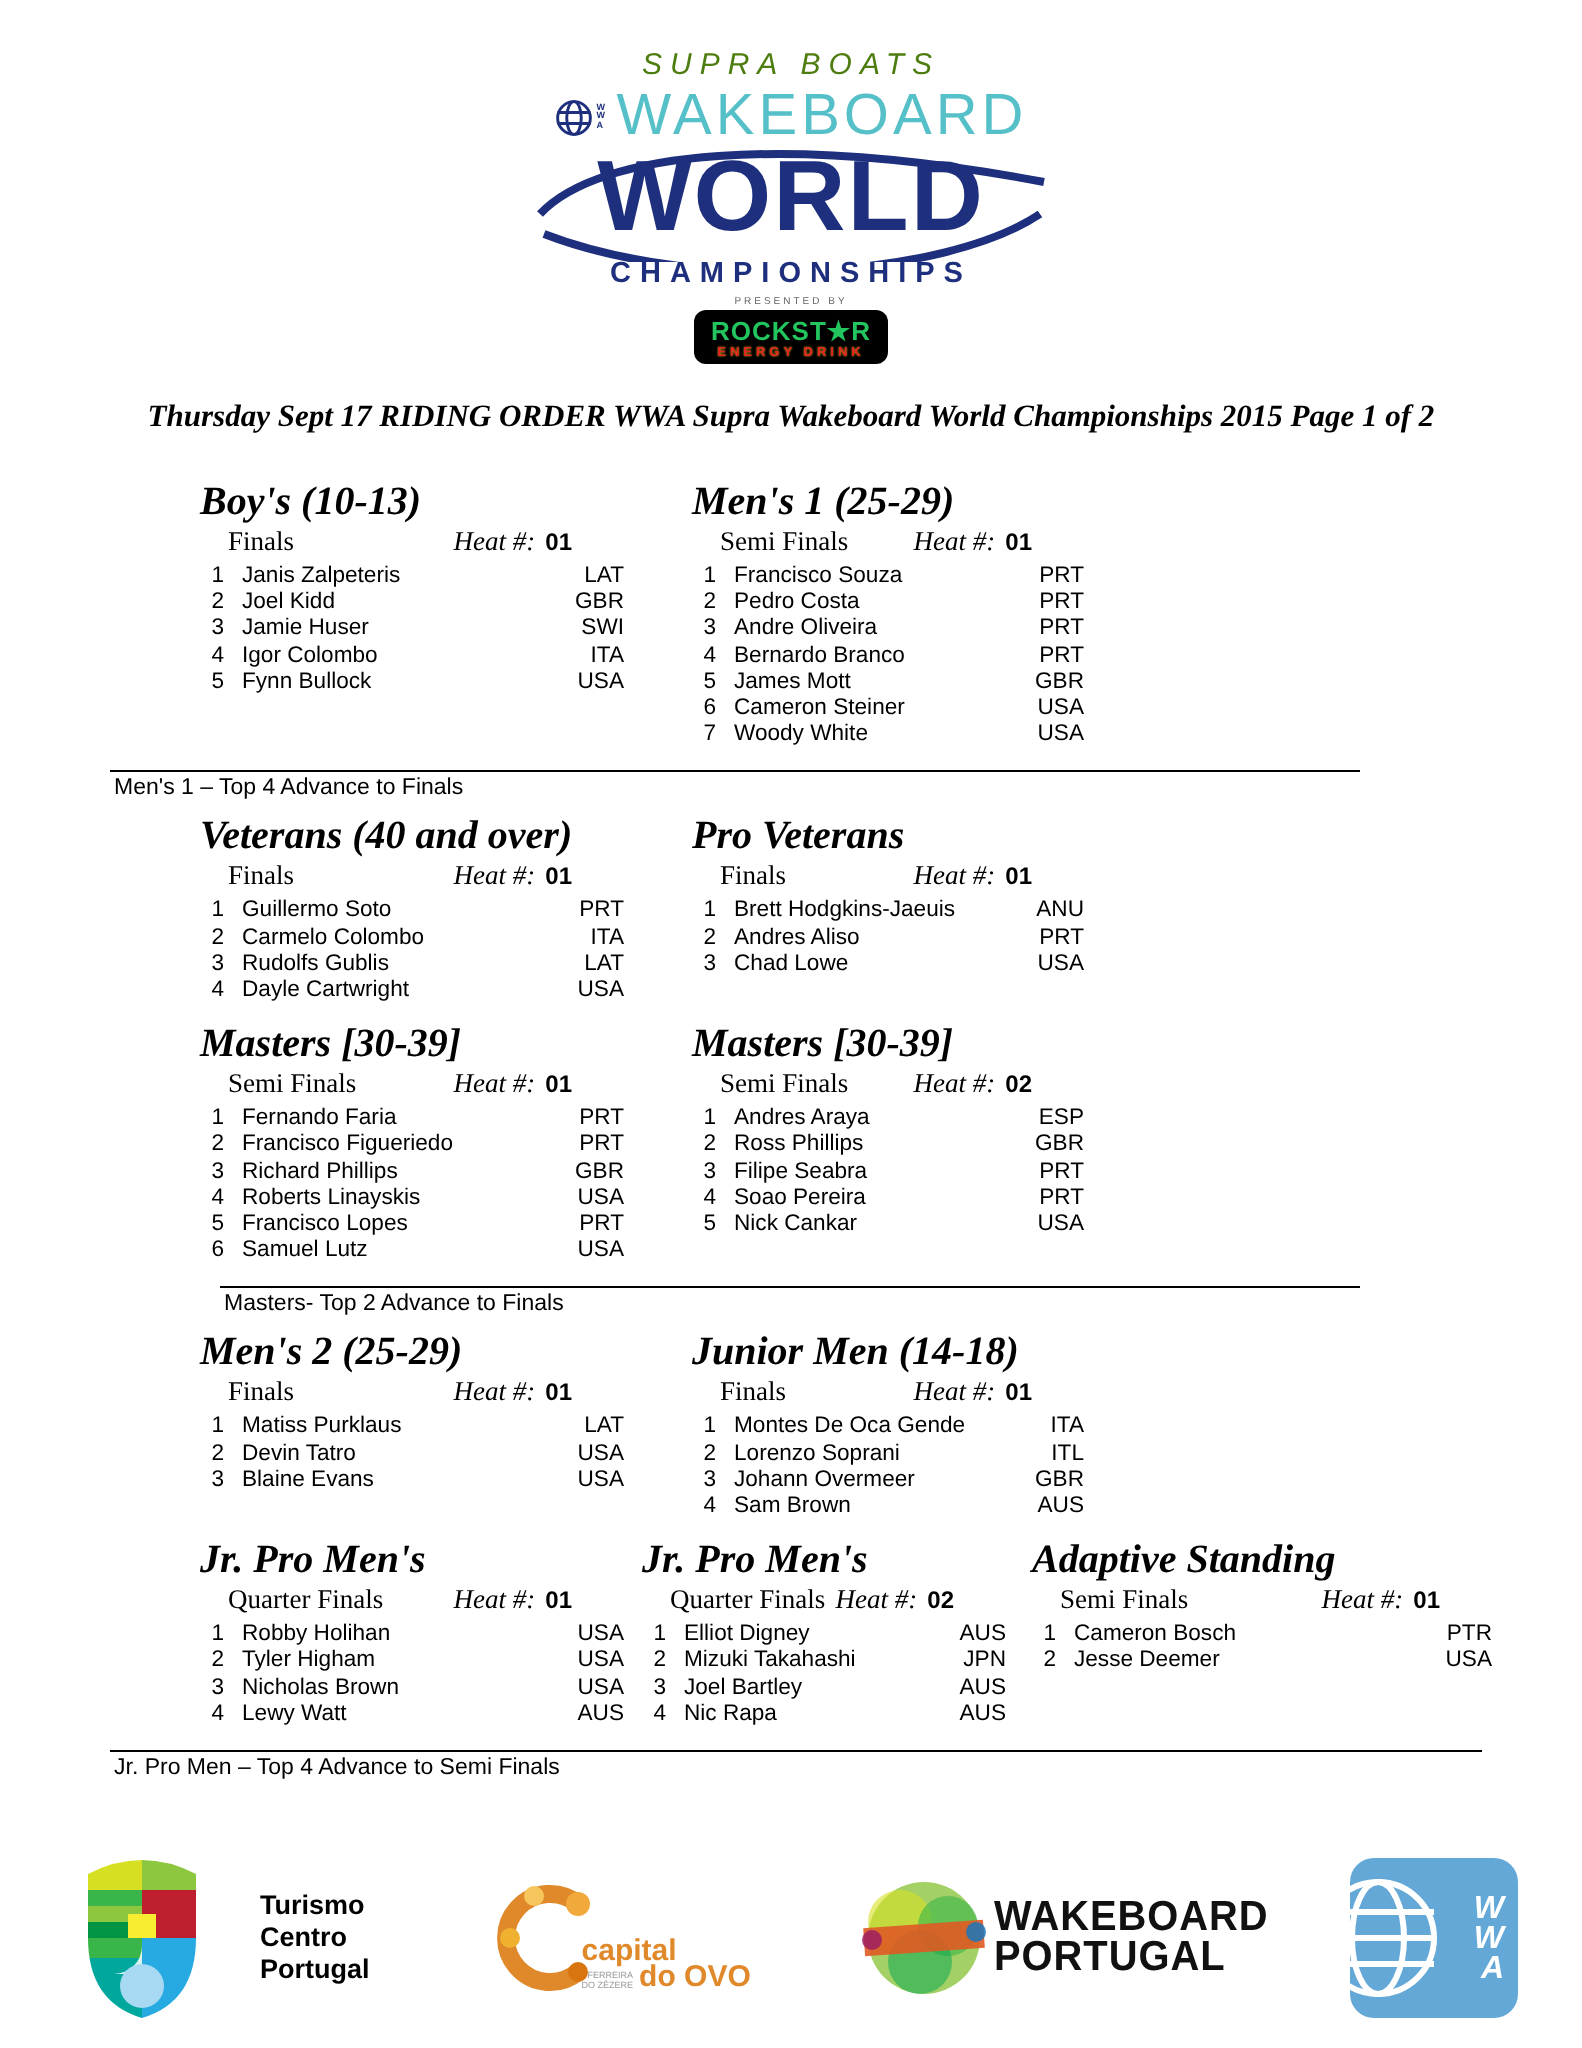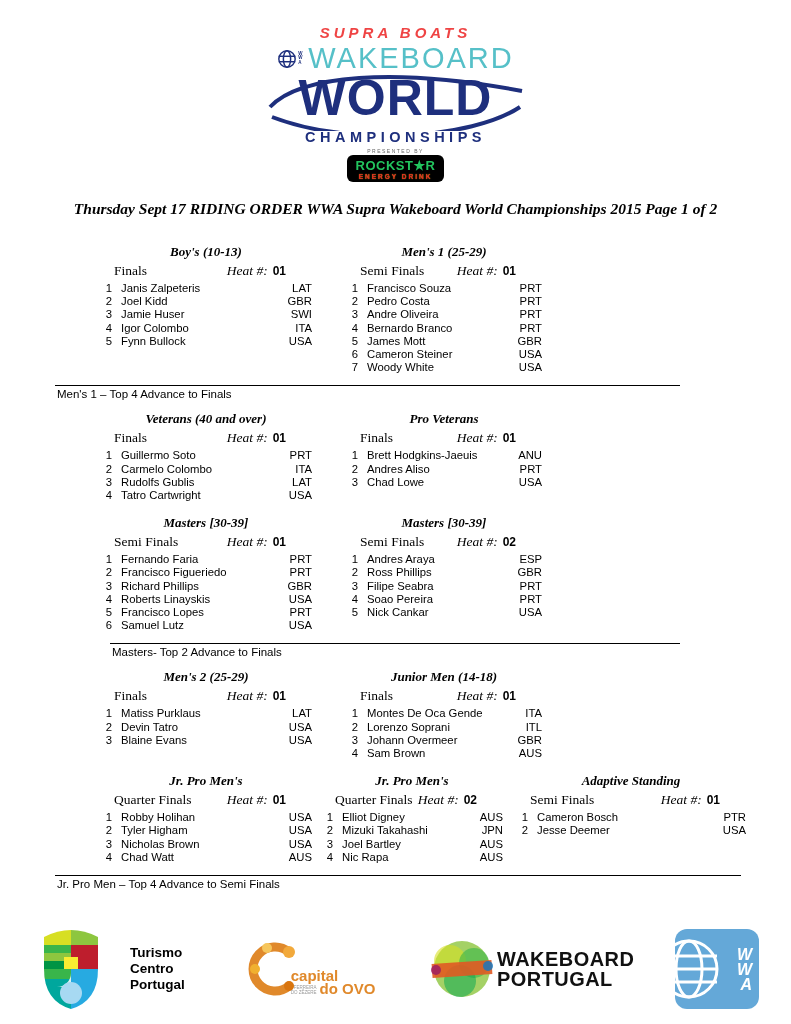--- a/index.html
+++ b/index.html
@@ -1,21 +1,21 @@
 <!DOCTYPE html>
 <html><head>
 <meta charset="utf-8">
 <style>
   html,body{margin:0;padding:0;}
   body{width:791px;height:1024px;overflow:hidden;background:#fff;color:#000;
        font-family:"Liberation Sans",sans-serif;}
 
   
   .logo{text-align:center;padding-top:24px;}
-  .l-supra{font-weight:bold;font-style:italic;font-size:15px;letter-spacing:4px;color:#ef4444;}
+  .l-supra{font-weight:normal;font-style:italic;font-size:15px;letter-spacing:4px;color:#4d7c0f;}
   .l-wake{display:flex;align-items:center;justify-content:center;gap:5px;margin-top:1px;}
   .wwa-sm{display:flex;align-items:center;gap:1px;}
   .wwa-sm-letters{font-size:4.5px;font-weight:bold;color:#1e2f7d;width:5px;line-height:4.5px;word-break:break-all;text-align:left;}
   .l-wake-text{font-size:29px;letter-spacing:2px;color:#56c0c8;font-weight:400;}
   .l-world{position:relative;width:260px;height:56px;margin:-4px auto 0;}
   .l-world svg{position:absolute;left:0;top:0;}
   .world-text{position:relative;font-size:50px;line-height:54px;font-weight:800;color:#1e2f7d;letter-spacing:1px;}
   .l-champ{font-size:14.5px;font-weight:700;letter-spacing:4.5px;color:#1e2f7d;margin-top:2px;}
   .l-pres{font-size:5px;letter-spacing:1.5px;color:#666;margin-top:3px;}
   .rock-badge{display:inline-block;background:#000;border-radius:6px;padding:3px 9px 2px;margin-top:1px;}
@@ -28,21 +28,21 @@
 
   
   .sections{padding-left:55px;}
   .trow{display:flex;margin-bottom:11px;}
   .trow .sec:nth-child(1){width:212px;margin-left:45px;}
   .trow .sec:nth-child(2){width:196px;margin-left:34px;}
   .trow.three .sec:nth-child(1){width:212px;margin-left:45px;}
   .trow.three .sec:nth-child(2){width:182px;margin-left:9px;}
   .trow.three .sec:nth-child(3){width:230px;margin-left:13px;}
   .sec-title{font-family:"Liberation Serif",serif;font-weight:bold;font-style:italic;
-             font-size:13px;line-height:19px;text-align:center;}
+             font-size:20px;line-height:19px;text-align:left;}
   .sec-head{display:flex;align-items:baseline;font-family:"Liberation Serif",serif;
             font-size:13.5px;line-height:17px;margin:1px 0 2px;padding:0 26px 0 14px;}
   .heat-wrap{margin-left:auto;white-space:nowrap;}
   .heat-label{font-style:italic;}
   .heat-num{font-family:"Liberation Sans",sans-serif;font-weight:bold;font-size:12px;margin-left:5px;}
   .rider{display:flex;font-size:11.3px;line-height:13.2px;}
   .r-pos{width:12px;text-align:right;}
   .r-name{margin-left:9px;flex:1;}
   .note-wrap{margin:1px 0 9px;}
   .note-line{border-top:1px solid #000;height:0;}
@@ -210,21 +210,21 @@
           <span class="r-name">Carmelo Colombo</span>
           <span class="r-ctry">ITA</span>
         </div>
         <div class="rider">
           <span class="r-pos">3</span>
           <span class="r-name">Rudolfs Gublis</span>
           <span class="r-ctry">LAT</span>
         </div>
         <div class="rider">
           <span class="r-pos">4</span>
-          <span class="r-name">Tatro Cartwright</span>
+          <span class="r-name">Dayle Cartwright</span>
           <span class="r-ctry">USA</span>
         </div>
       </div>
       <div class="sec">
         <div class="sec-title">Pro Veterans</div>
         <div class="sec-head">
           <span class="round-name">Finals</span>
           <span class="heat-wrap"><span class="heat-label">Heat #:</span><span class="heat-num">01</span></span>
         </div>
         <div class="rider">
@@ -387,21 +387,21 @@
           <span class="r-name">Tyler Higham</span>
           <span class="r-ctry">USA</span>
         </div>
         <div class="rider">
           <span class="r-pos">3</span>
           <span class="r-name">Nicholas Brown</span>
           <span class="r-ctry">USA</span>
         </div>
         <div class="rider">
           <span class="r-pos">4</span>
-          <span class="r-name">Chad Watt</span>
+          <span class="r-name">Lewy Watt</span>
           <span class="r-ctry">AUS</span>
         </div>
       </div>
       <div class="sec">
         <div class="sec-title">Jr. Pro Men's</div>
         <div class="sec-head">
           <span class="round-name">Quarter Finals</span>
           <span class="heat-wrap"><span class="heat-label">Heat #:</span><span class="heat-num">02</span></span>
         </div>
         <div class="rider">

